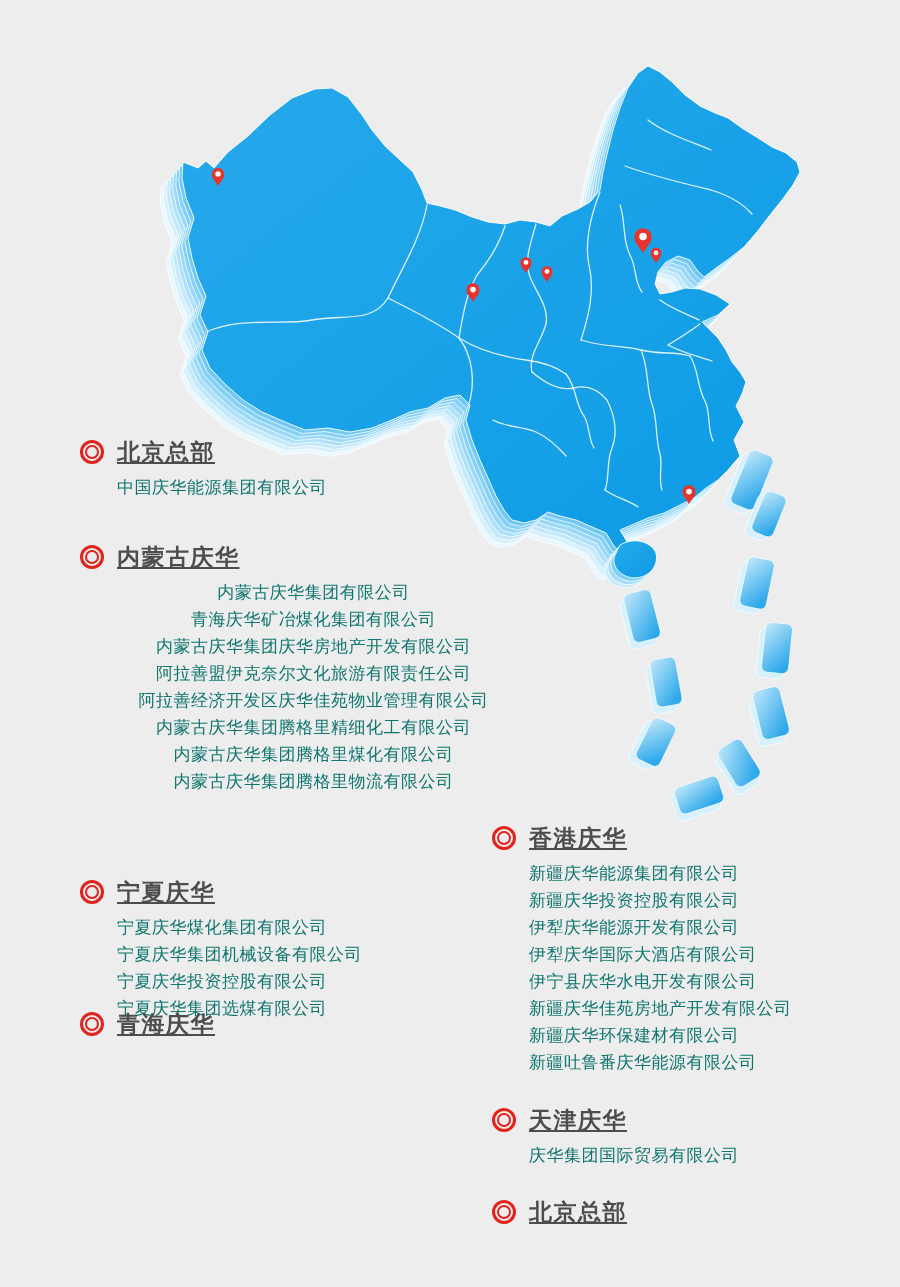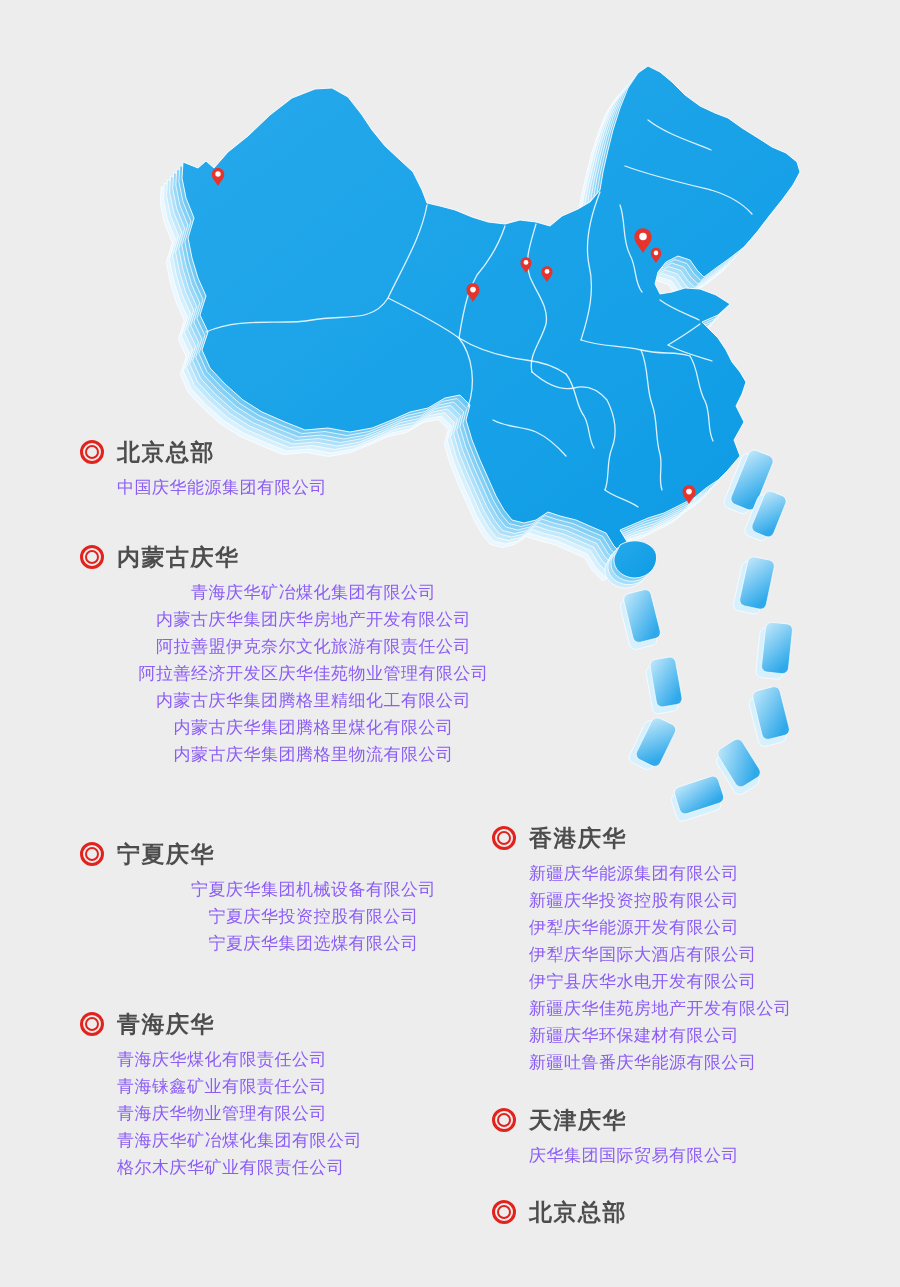--- a/index.html
+++ b/index.html
@@ -17,27 +17,27 @@
     width:18px;height:18px;flex:0 0 auto;
     border:3px solid #E2231D;border-radius:50%;
     position:relative;margin-right:13px;background:#EDEDEE;
   }
   .bullseye::after{
     content:"";position:absolute;left:2px;top:2px;right:2px;bottom:2px;
     border:2px solid #E2231D;border-radius:50%;
   }
   .section-title{
     margin:0;font-size:23px;line-height:30px;font-weight:bold;
-    color:#4D4D4D;letter-spacing:1.5px;white-space:nowrap;
+    color:#4D4D4D;letter-spacing:1.5px;white-space:nowrap;text-decoration:underline;
   }
   .company-list{
     list-style:none;margin:7px 0 0 0;padding:0 0 0 37px;
   }
   .company-list li{
-    font-size:17px;line-height:27px;color:#8b5cf6;
+    font-size:17px;line-height:27px;color:#0f766e;
     letter-spacing:0.5px;white-space:nowrap;
   }
 </style>
 </head>
 <body>
 
 <div id="map-wrap">
 <svg width="900" height="880" viewBox="0 0 900 880" xmlns="http://www.w3.org/2000/svg">
   <defs>
     <linearGradient id="mainGrad" x1="0" y1="0" x2="1" y2="1">
@@ -177,52 +177,47 @@
       <ul class="company-list">
         <li>中国庆华能源集团有限公司</li>
       </ul>
     </div>
     <div class="section" style="left: 80px; top: 542px; text-align: center;">
       <div class="section-header">
         <span class="bullseye"></span>
         <h2 class="section-title">内蒙古庆华</h2>
       </div>
       <ul class="company-list">
+        <li>内蒙古庆华集团有限公司</li>
         <li>青海庆华矿冶煤化集团有限公司</li>
         <li>内蒙古庆华集团庆华房地产开发有限公司</li>
         <li>阿拉善盟伊克奈尔文化旅游有限责任公司</li>
         <li>阿拉善经济开发区庆华佳苑物业管理有限公司</li>
         <li>内蒙古庆华集团腾格里精细化工有限公司</li>
         <li>内蒙古庆华集团腾格里煤化有限公司</li>
         <li>内蒙古庆华集团腾格里物流有限公司</li>
       </ul>
     </div>
-    <div class="section" style="left: 80px; top: 839px; text-align: center;">
+    <div class="section" style="left: 80px; top: 877px;">
       <div class="section-header">
         <span class="bullseye"></span>
         <h2 class="section-title">宁夏庆华</h2>
       </div>
       <ul class="company-list">
+        <li>宁夏庆华煤化集团有限公司</li>
         <li>宁夏庆华集团机械设备有限公司</li>
         <li>宁夏庆华投资控股有限公司</li>
         <li>宁夏庆华集团选煤有限公司</li>
       </ul>
     </div>
     <div class="section" style="left: 80px; top: 1009px;">
       <div class="section-header">
         <span class="bullseye"></span>
         <h2 class="section-title">青海庆华</h2>
       </div>
-      <ul class="company-list">
-        <li>青海庆华煤化有限责任公司</li>
-        <li>青海铼鑫矿业有限责任公司</li>
-        <li>青海庆华物业管理有限公司</li>
-        <li>青海庆华矿冶煤化集团有限公司</li>
-        <li>格尔木庆华矿业有限责任公司</li>
-      </ul>
     </div>
     <div class="section" style="left: 492px; top: 823px;">
       <div class="section-header">
         <span class="bullseye"></span>
         <h2 class="section-title">香港庆华</h2>
       </div>
       <ul class="company-list">
         <li>新疆庆华能源集团有限公司</li>
         <li>新疆庆华投资控股有限公司</li>
         <li>伊犁庆华能源开发有限公司</li>

